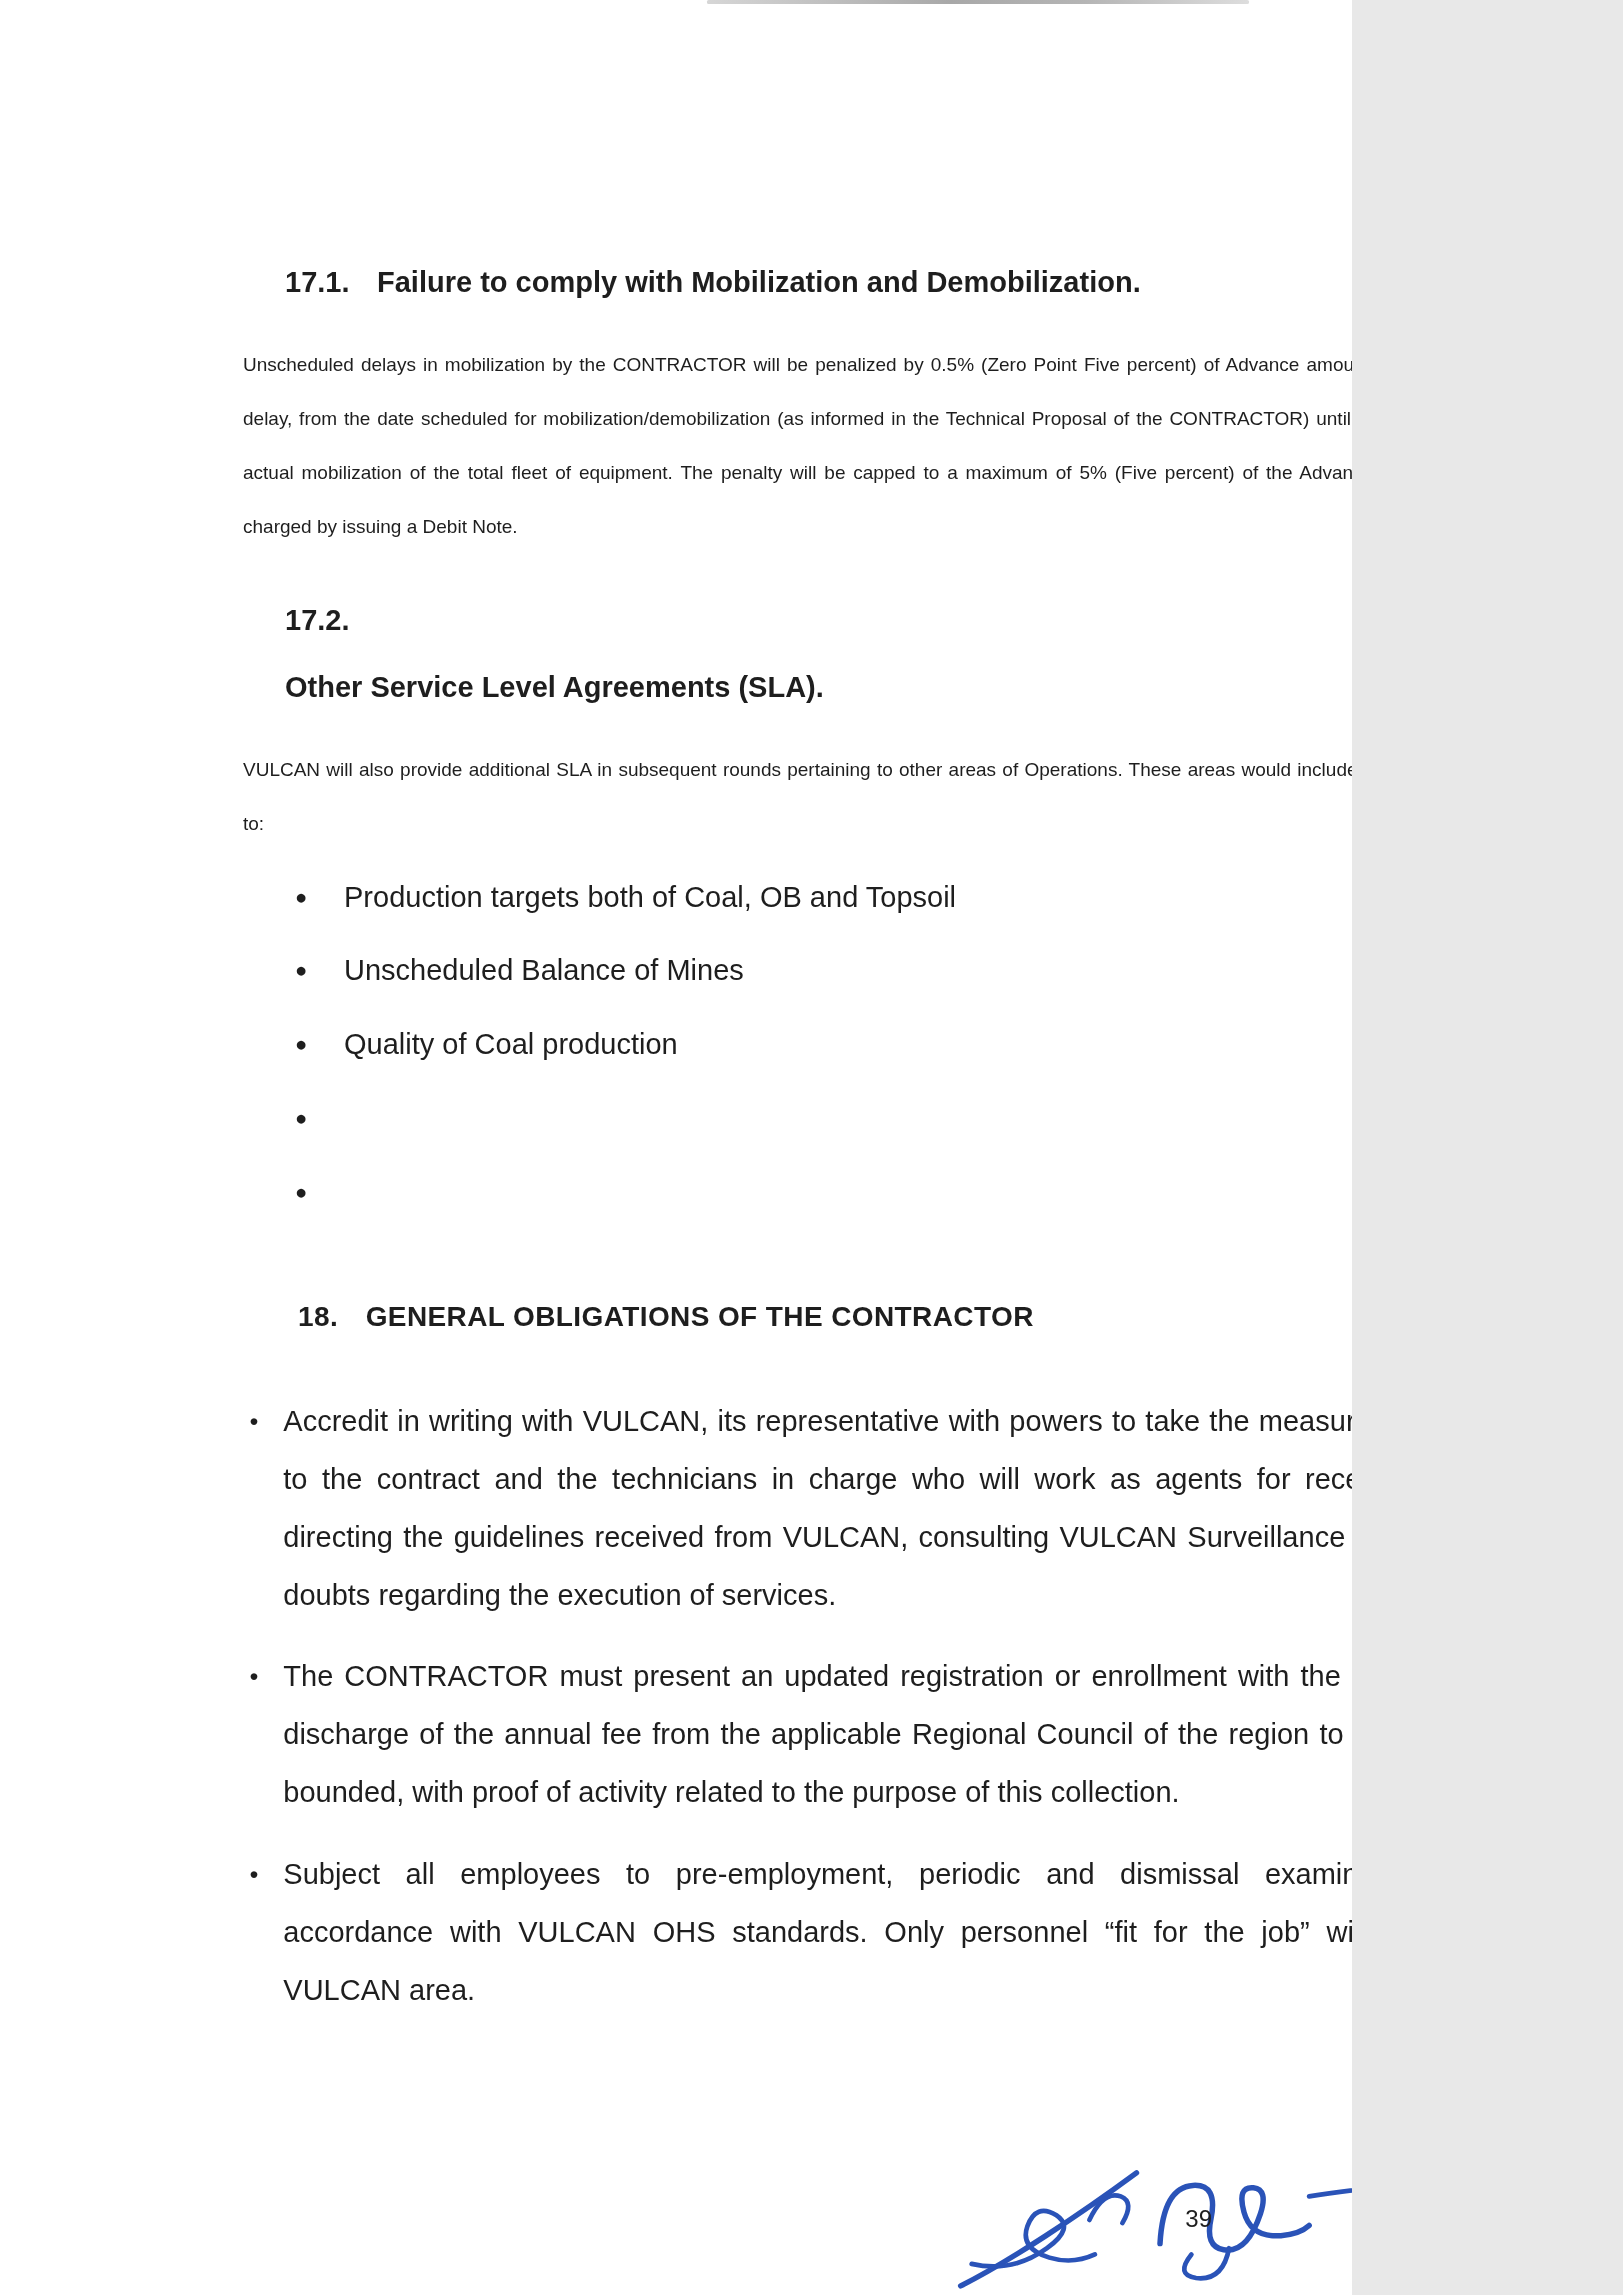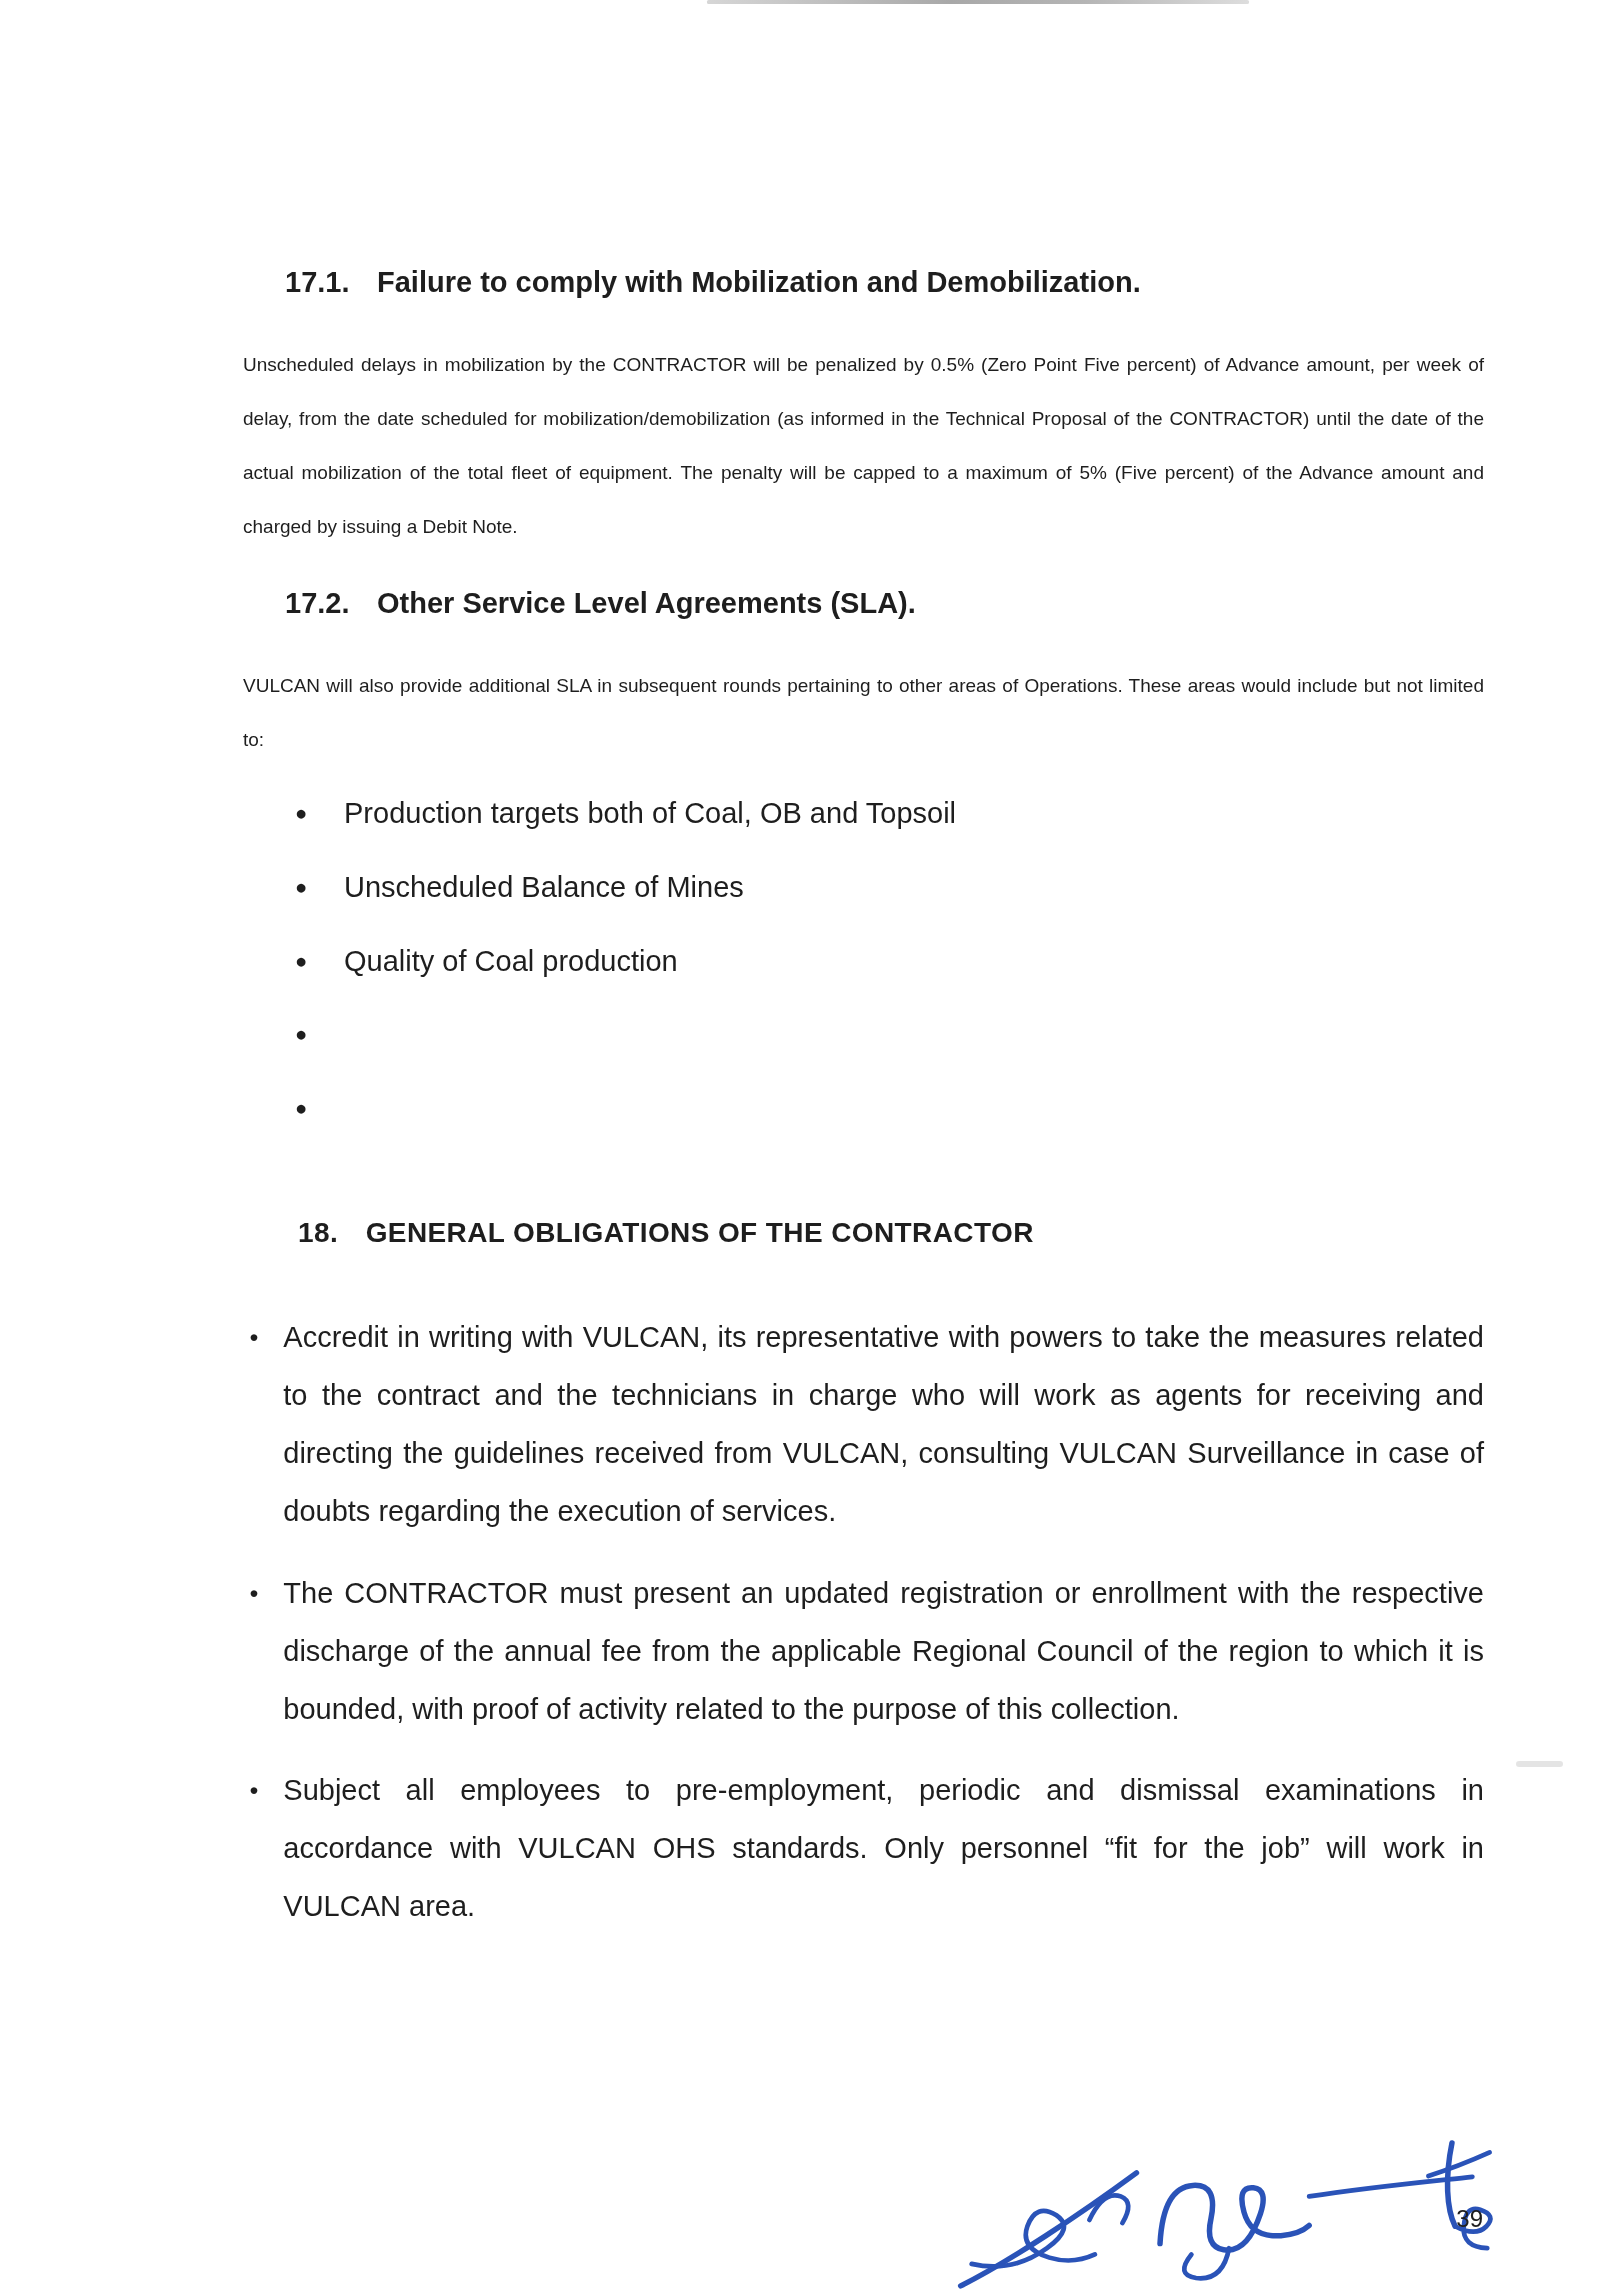--- a/index.html
+++ b/index.html
@@ -1,18 +1,18 @@
 <!DOCTYPE html>
 <html style="font-size:12.6px"><head>
 <meta charset="utf-8">
 <style>
   html, body { margin: 0; padding: 0; background: #e8e8e8; }
   .page {
     position: relative;
-    width: 1623px;
+    width: 1352px;
     height: 2295px;
     background: #ffffff;
     overflow: hidden;
     font-family: "Liberation Sans", "DejaVu Sans", sans-serif;
     color: #1e1e1e;
   }
   .scan-line-top {
     position: absolute;
     top: 0; left: 707px;
     width: 542px; height: 3.9px;
@@ -40,21 +40,21 @@
     font-size: 29px;
     font-weight: bold;
     line-height: 39px;
   }
   .para {
     font-size: 19px;
     line-height: 54px;
     text-align: justify;
     margin-top: 36px;
   }
-  .h-17-2 { margin-top: 30px; }
+  .h-17-2 { margin-top: 47px; flex-direction: column; }
   .bullets-17 {
     list-style: none;
     margin: 17.3px 0 0 52px;
     padding: 0;
     font-size: 29px;
   }
   .bullets-17 li {
     display: flex;
     line-height: 58px;
     margin-bottom: 15.7px;

